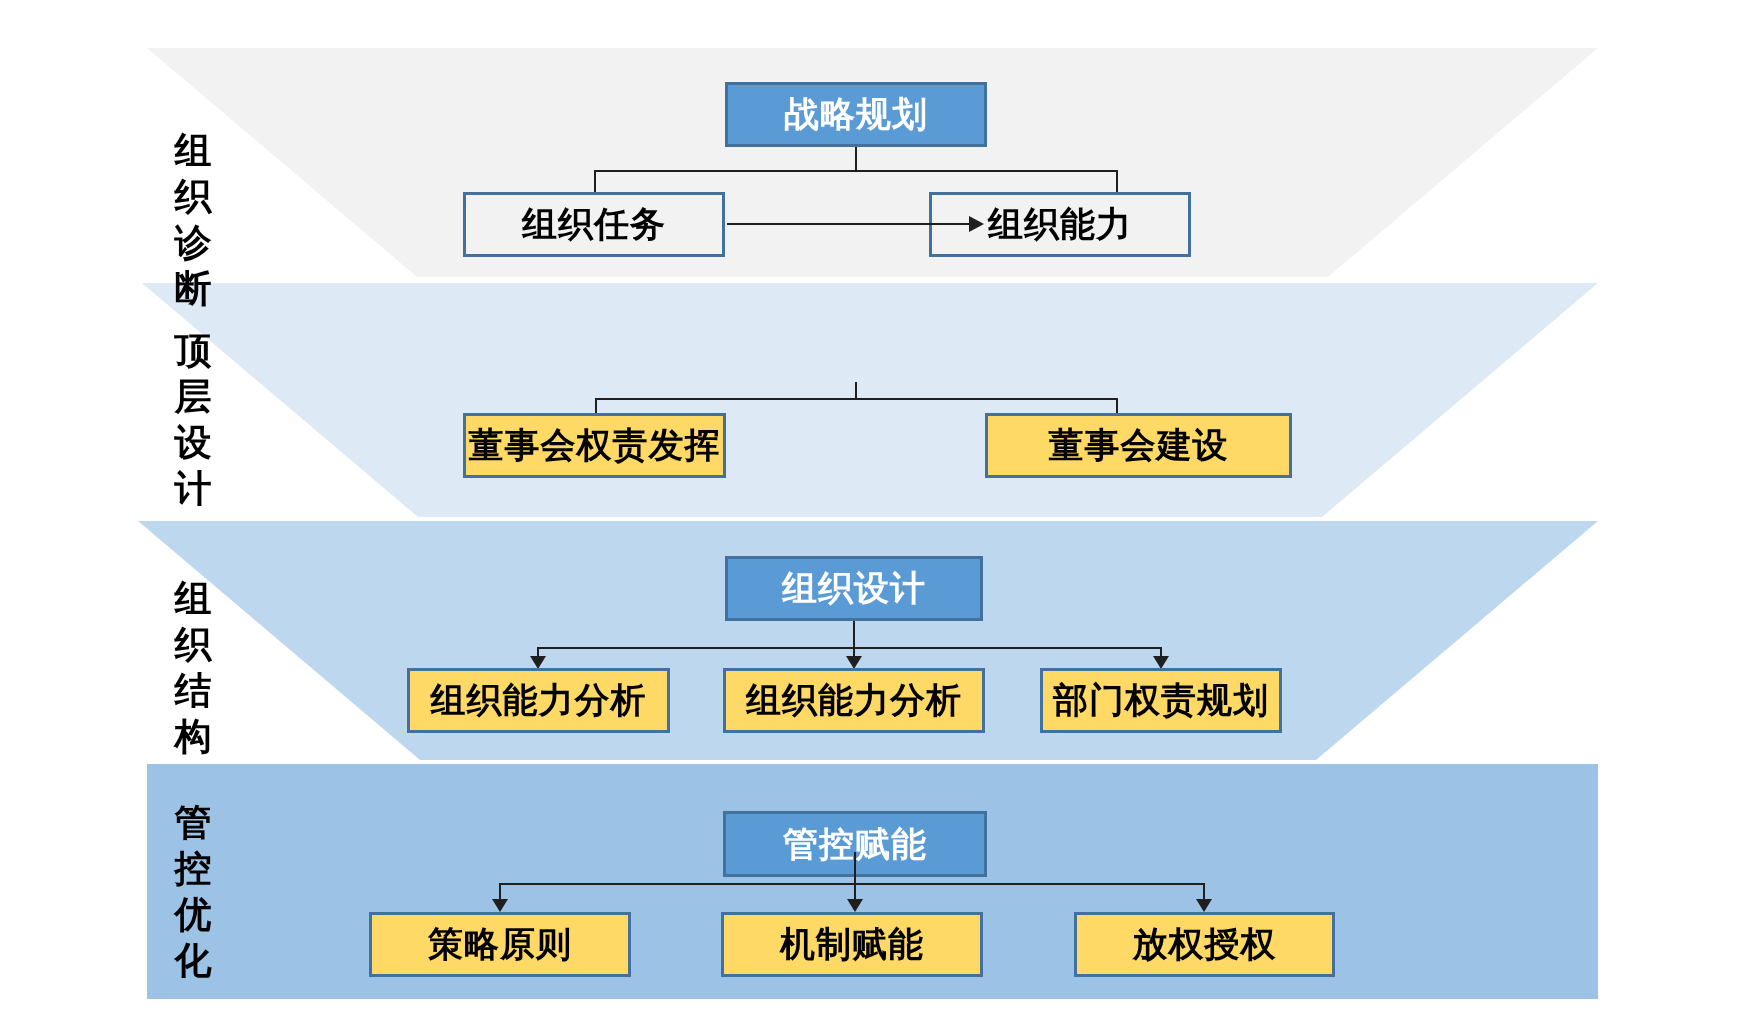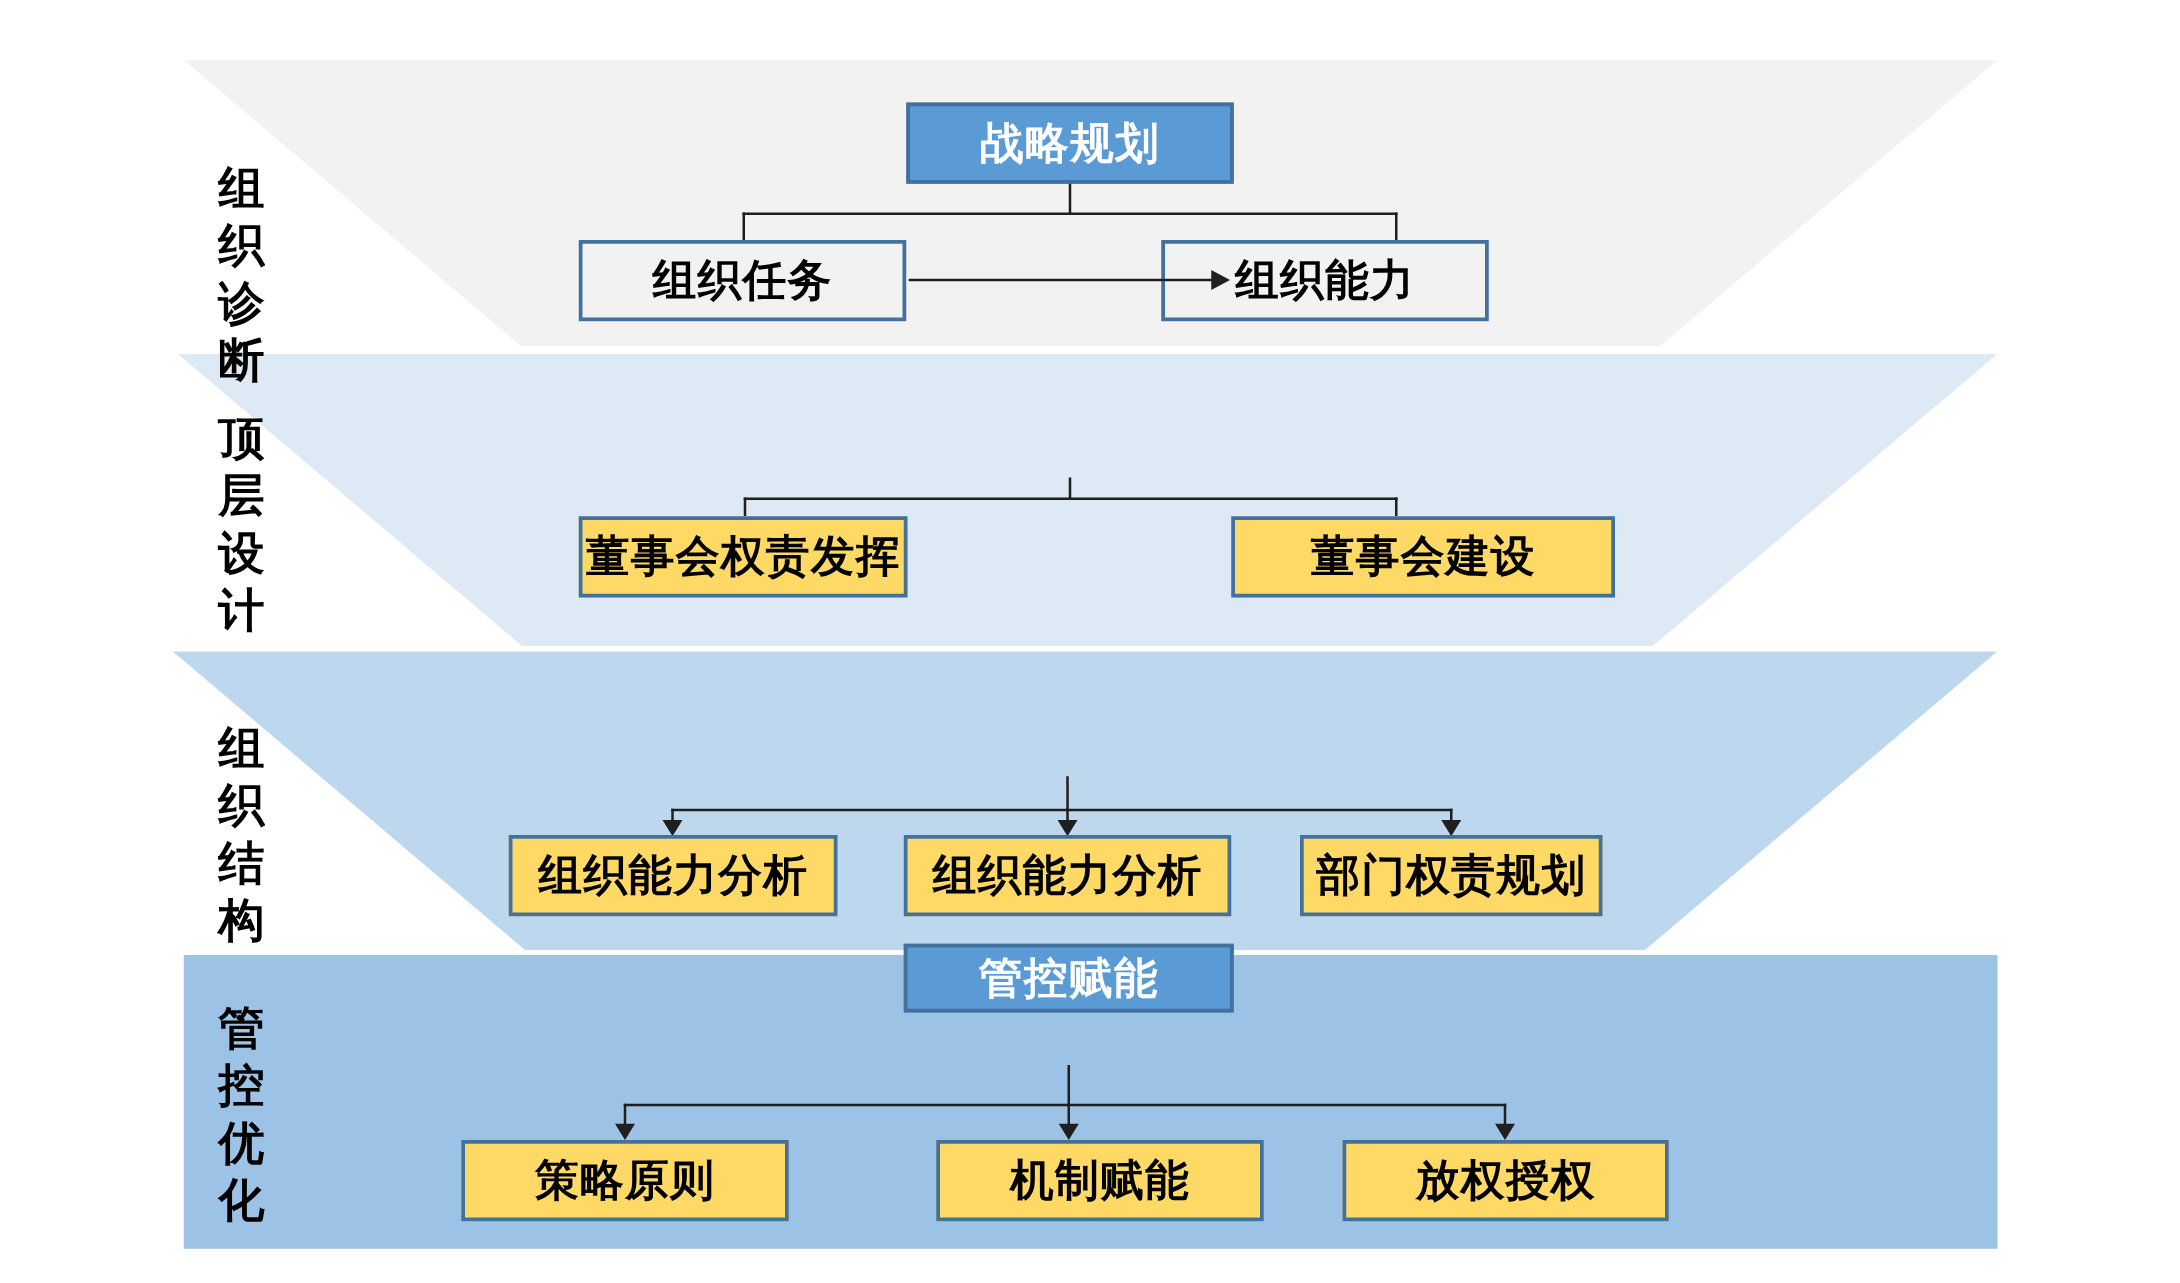--- a/index.html
+++ b/index.html
@@ -95,52 +95,55 @@
   <div class="cline" style="left:595px;top:398px;width:523px;height:2px"></div>
   <div class="cline" style="left:595px;top:398px;width:2px;height:15px"></div>
   <div class="cline" style="left:1116px;top:398px;width:2px;height:15px"></div>
   <div class="node yellow" style="left:463px;top:413px;width:263px;height:65px">
     <span>董事会权责发挥</span>
   </div>
   <div class="node yellow" style="left:985px;top:413px;width:307px;height:65px">
     <span>董事会建设</span>
   </div>
 
+  <div class="node blue" style="left:725px;top:556px;width:258px;height:65px">
+    <span>组织设计</span>
+  </div>
   <div class="cline" style="left:853px;top:621px;width:2px;height:28px"></div>
   <div class="cline" style="left:537px;top:647px;width:625px;height:2px"></div>
   <div class="cline" style="left:537px;top:647px;width:2px;height:11px"></div>
   <div class="cline" style="left:853px;top:647px;width:2px;height:11px"></div>
   <div class="cline" style="left:1160px;top:647px;width:2px;height:11px"></div>
   <div class="ah-down" style="left:530px;top:656px"></div>
   <div class="ah-down" style="left:846px;top:656px"></div>
   <div class="ah-down" style="left:1153px;top:656px"></div>
   <div class="node yellow" style="left:407px;top:668px;width:263px;height:65px">
     <span>组织能力分析</span>
   </div>
   <div class="node yellow" style="left:723px;top:668px;width:262px;height:65px">
     <span>组织能力分析</span>
   </div>
   <div class="node yellow" style="left:1040px;top:668px;width:242px;height:65px">
     <span>部门权责规划</span>
   </div>
 
-  <div class="node blue" style="left:723px;top:755px;width:264px;height:55px">
+  <div class="node blue" style="left:723px;top:811px;width:264px;height:66px">
     <span>管控赋能</span>
   </div>
   <div class="cline" style="left:854px;top:852px;width:2px;height:33px"></div>
   <div class="cline" style="left:499px;top:883px;width:706px;height:2px"></div>
   <div class="cline" style="left:499px;top:883px;width:2px;height:18px"></div>
   <div class="cline" style="left:854px;top:883px;width:2px;height:18px"></div>
   <div class="cline" style="left:1203px;top:883px;width:2px;height:18px"></div>
   <div class="ah-down" style="left:492px;top:899px"></div>
   <div class="ah-down" style="left:847px;top:899px"></div>
   <div class="ah-down" style="left:1196px;top:899px"></div>
   <div class="node yellow" style="left:369px;top:912px;width:262px;height:65px">
     <span>策略原则</span>
   </div>
-  <div class="node yellow" style="left:749px;top:912px;width:262px;height:65px">
+  <div class="node yellow" style="left:721px;top:912px;width:262px;height:65px">
     <span>机制赋能</span>
   </div>
   <div class="node yellow" style="left:1074px;top:912px;width:261px;height:65px">
     <span>放权授权</span>
   </div>
 
 </div>
 
 </body></html>

